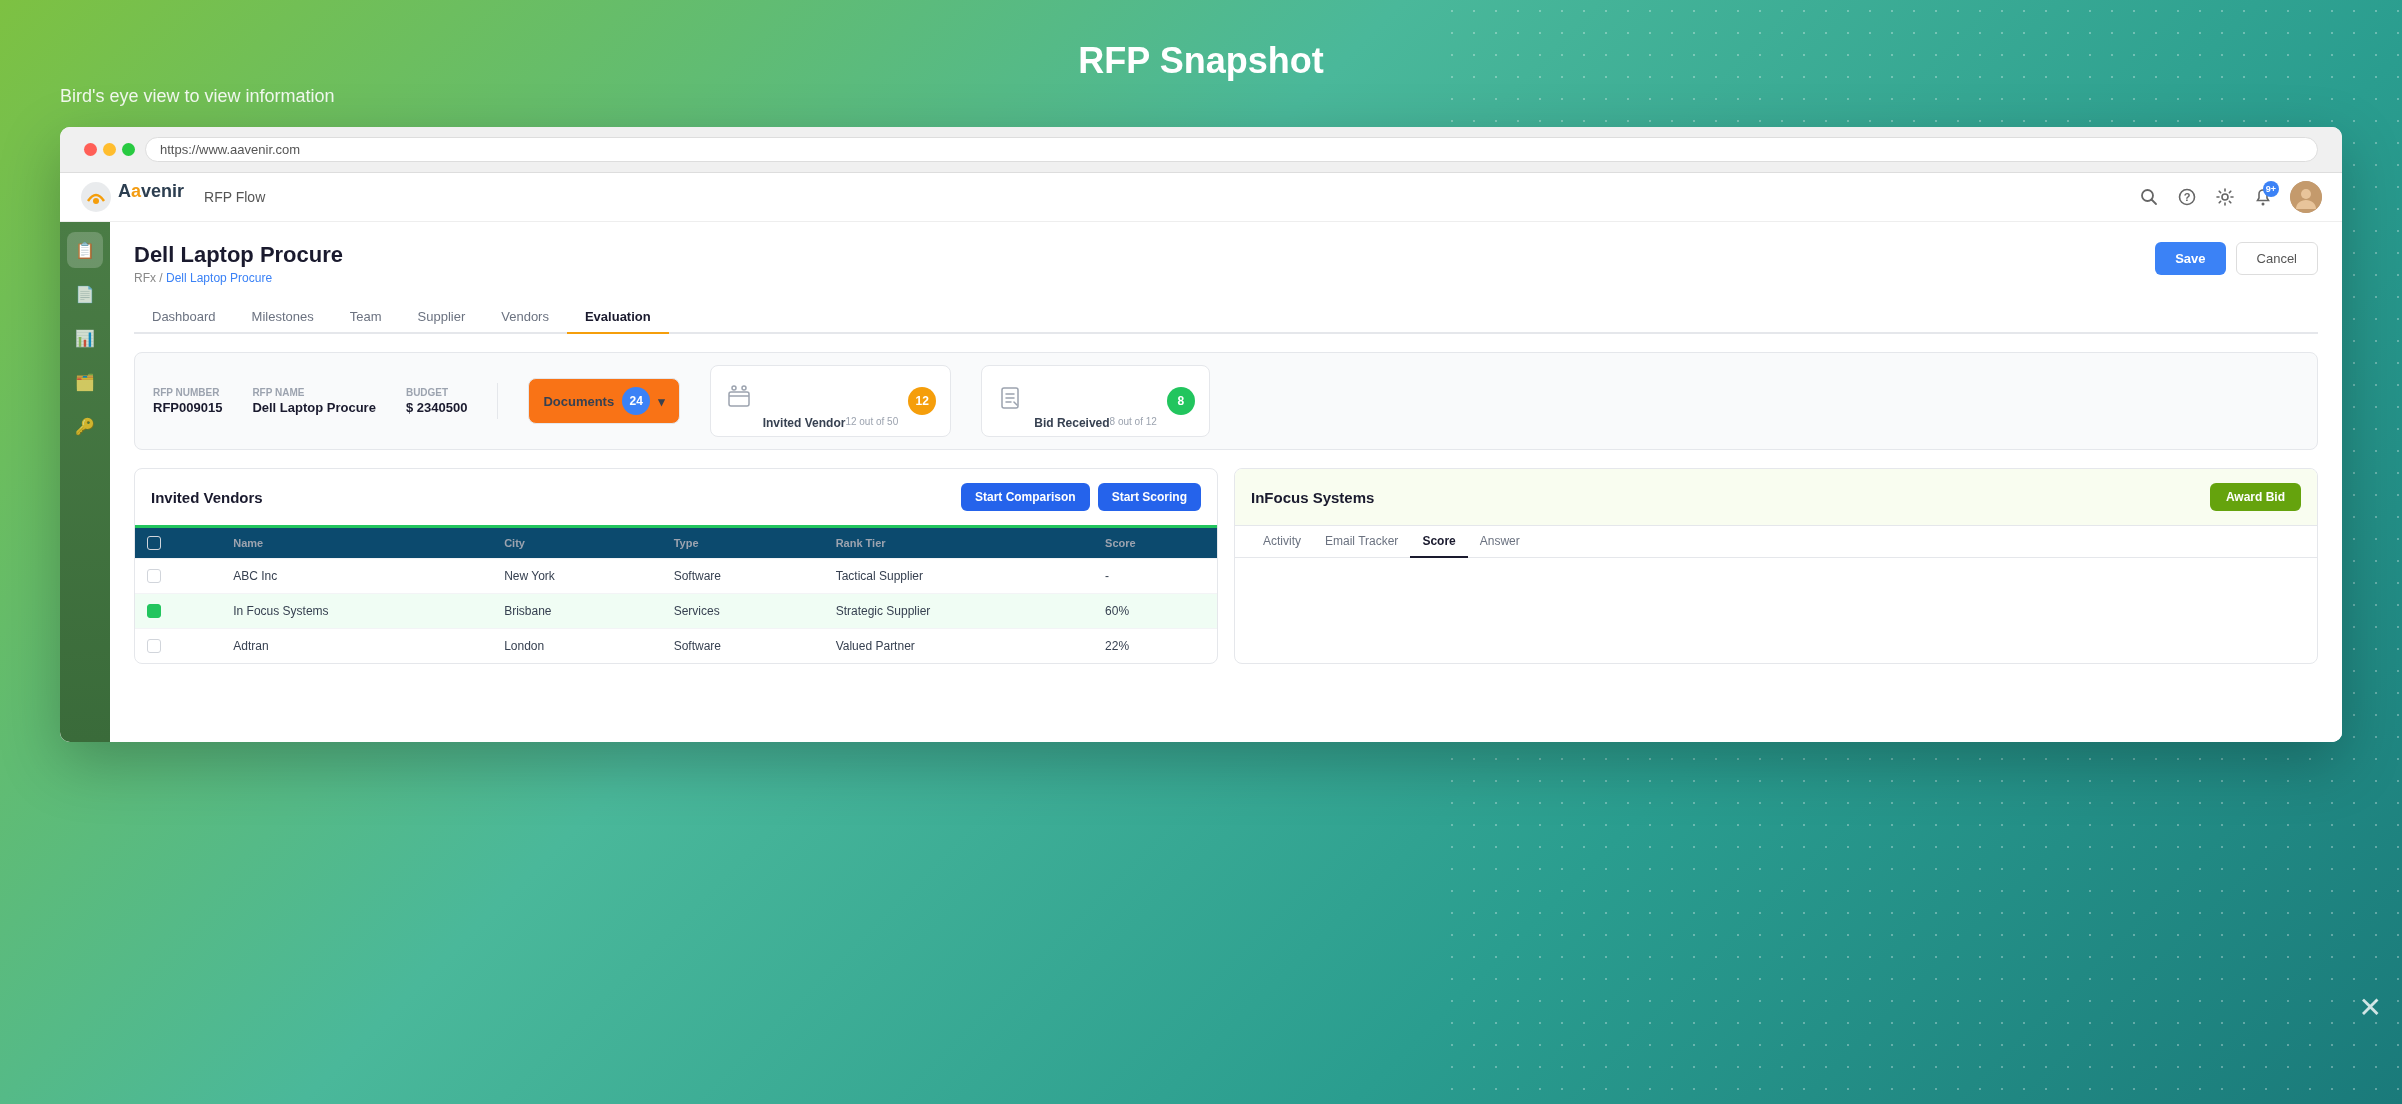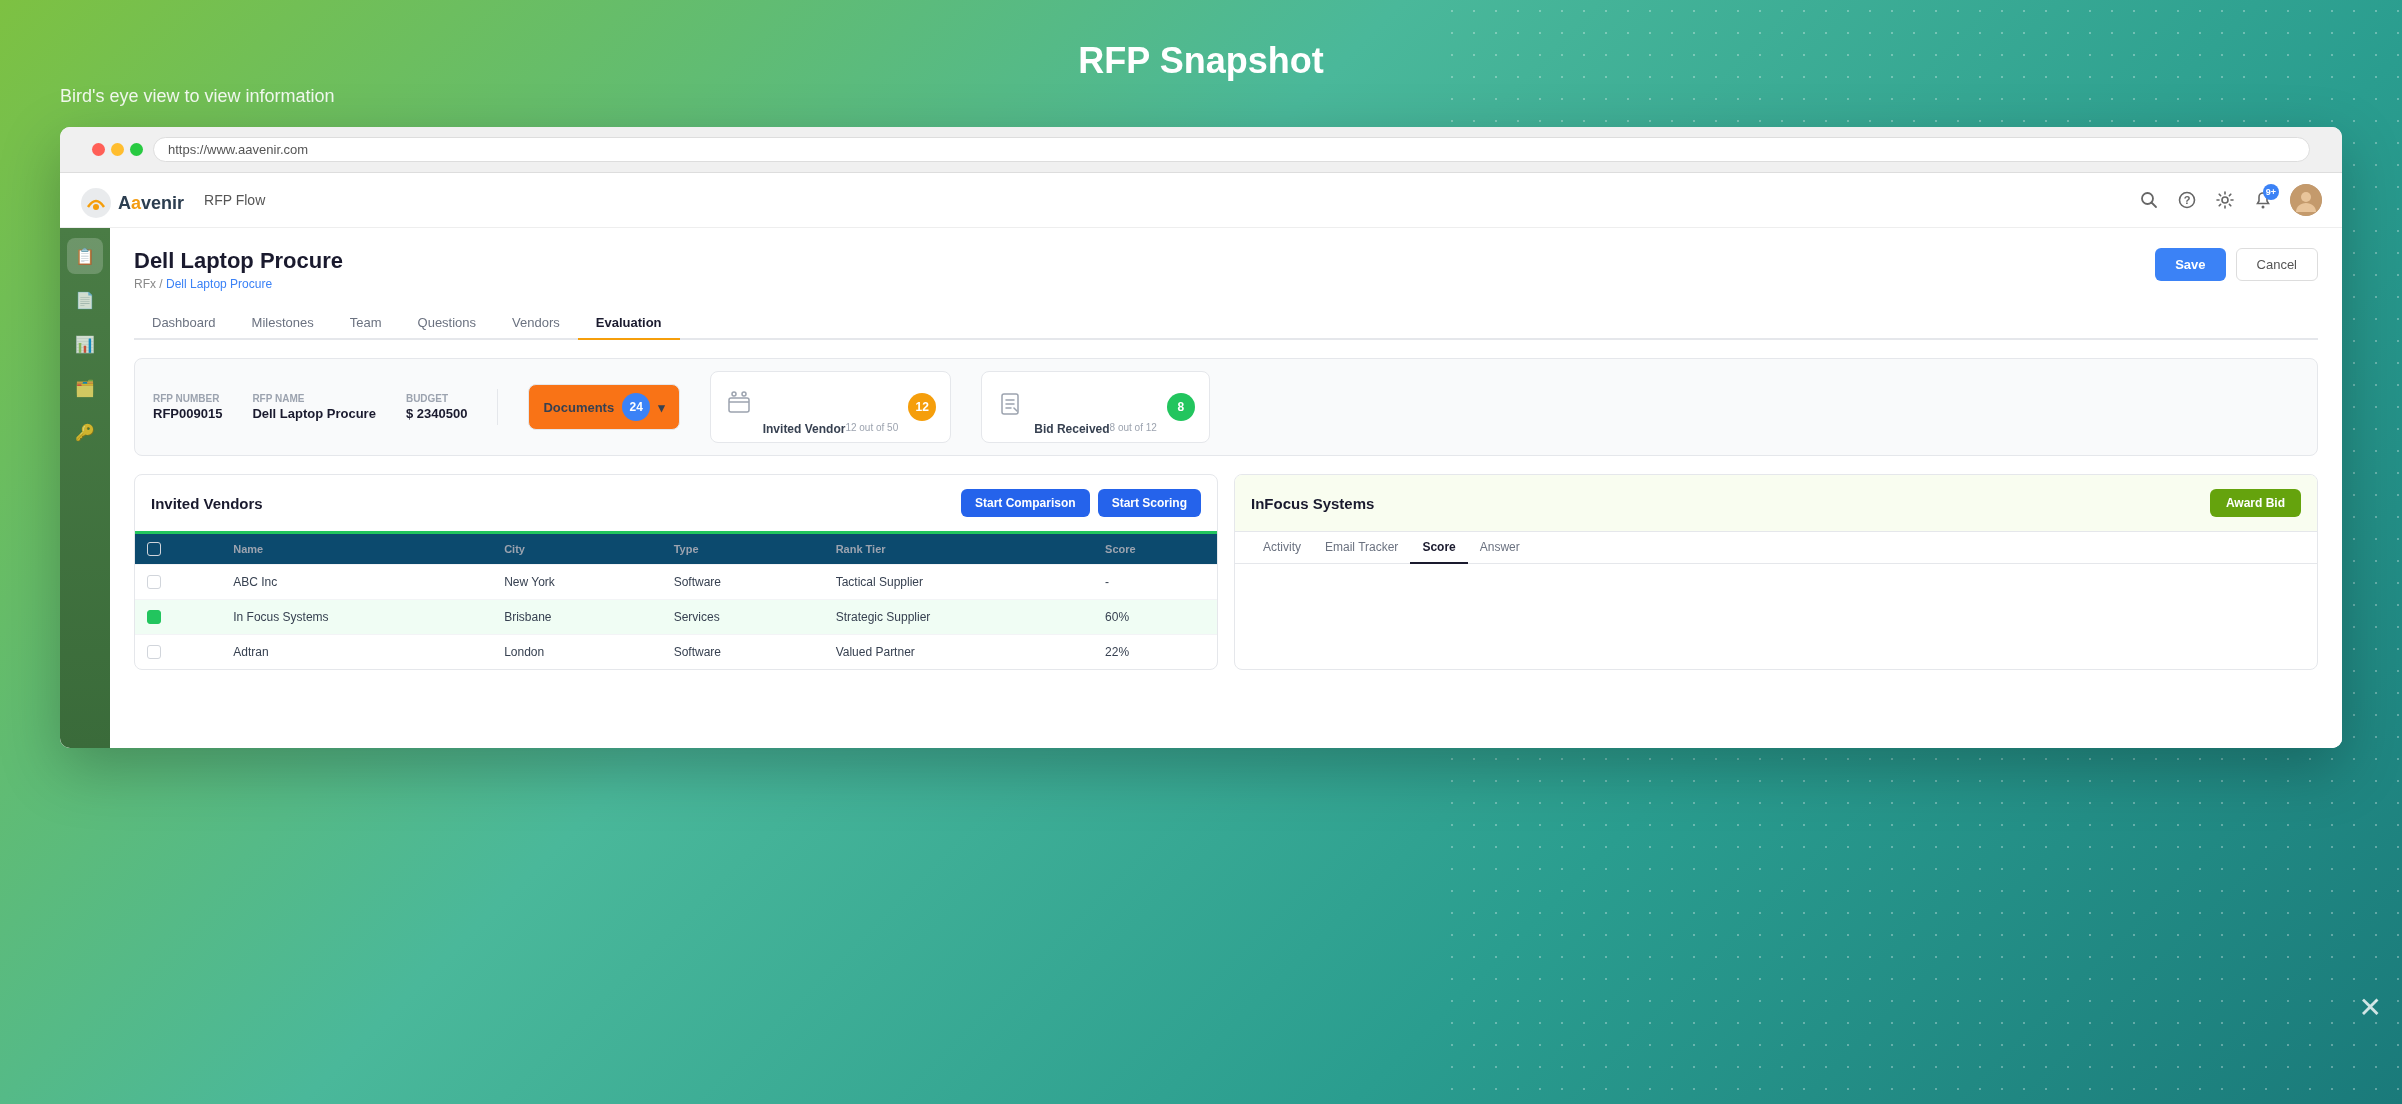--- a/index.html
+++ b/index.html
@@ -44,21 +44,21 @@
     .browser {
       background: #fff;
       border-radius: 10px;
       overflow: hidden;
       box-shadow: 0 20px 60px rgba(0,0,0,0.25);
       position: relative;
       z-index: 2;
     }
     .browser-bar {
       background: #f0f0f0;
-      padding: 10px 32px;
+      padding: 10px 24px;
       display: flex;
       align-items: center;
       gap: 10px;
       border-bottom: 1px solid #ddd;
     }
     .browser-dots {
       display: flex; gap: 6px;
     }
     .dot { width: 13px; height: 13px; border-radius: 50%; }
     .dot-red { background: #ff5f57; }
@@ -84,24 +84,22 @@
     
     .top-nav {
       display: flex;
       align-items: center;
       padding: 8px 20px;
       border-bottom: 1px solid #eee;
       background: #fff;
     }
     .logo {
       display: flex;
-      align-items: center;
       gap: 6px;
       margin-right: 20px;
-      margin-top: 6px;
     }
     .logo-icon {
       width: 32px;
       height: 32px;
     }
     .logo-text {
       font-size: 18px;
       font-weight: 700;
       color: #2c3e50;
     }
@@ -590,21 +588,21 @@
           <div class="header-actions">
             <button class="btn-save">Save</button>
             <button class="btn-cancel">Cancel</button>
           </div>
         </div>
 
         <div class="tabs">
           <div class="tab">Dashboard</div>
           <div class="tab">Milestones</div>
           <div class="tab">Team</div>
-          <div class="tab">Questions</div>
+          <div class="tab">Supplier</div>
           <div class="tab">Vendors</div>
           <div class="tab active">Evaluation</div>
         </div>
 
         <div class="rfp-info-bar">
           <div class="rfp-field">
             <span class="rfp-label">RFP Number</span>
             <span class="rfp-value">RFP009015</span>
           </div>
           <div class="rfp-field">

